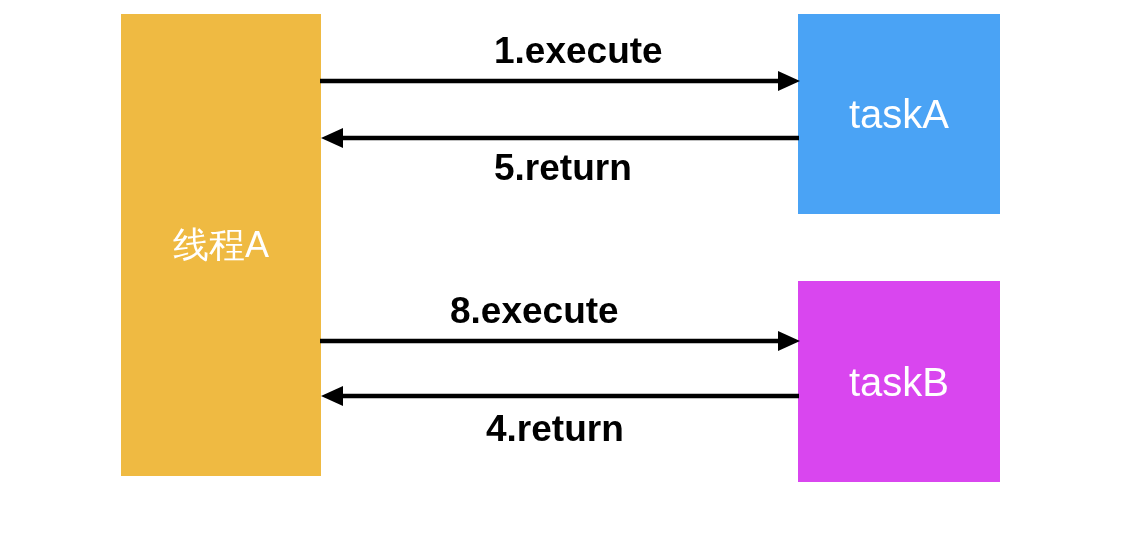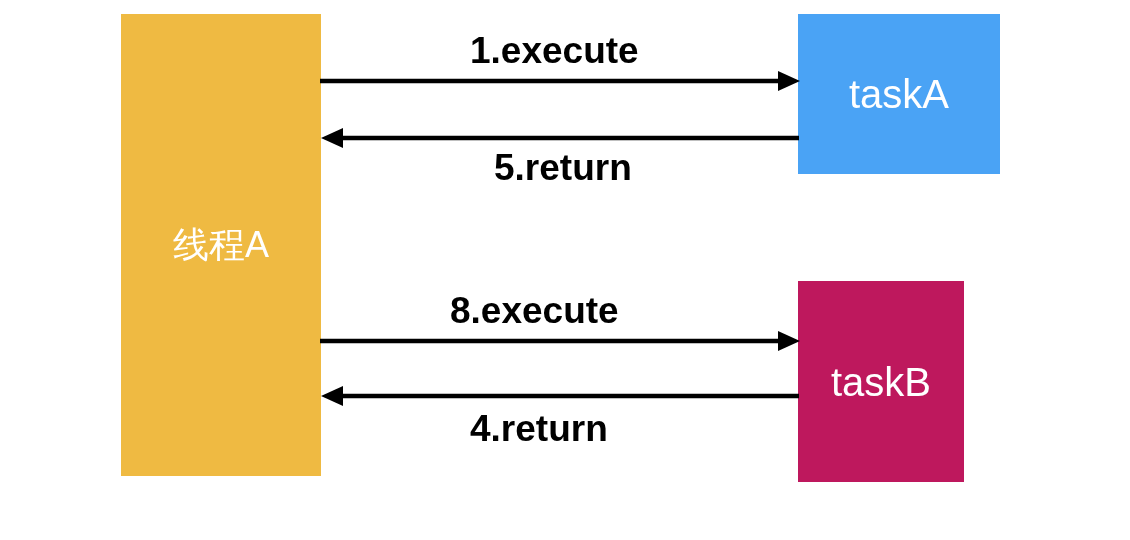--- a/index.html
+++ b/index.html
@@ -34,30 +34,30 @@
     top: 14px;
     width: 200px;
     height: 462px;
     background: #efba42;
     font-size: 36px;
   }
   .box-taska {
     left: 798px;
     top: 14px;
     width: 202px;
-    height: 160px;
+    height: 200px;
     background: #4aa3f5;
     font-size: 40px;
   }
   .box-taskb {
     left: 798px;
     top: 281px;
-    width: 166px;
+    width: 202px;
     height: 201px;
-    background: #be185d;
+    background: #d946ef;
     font-size: 40px;
   }
 
   
   .arrow {
     position: absolute;
     height: 22px;
   }
   .arrow svg {
     display: block;
@@ -67,24 +67,24 @@
   
   .arrow-label {
     position: absolute;
     color: #000000;
     font-weight: bold;
     font-size: 37px;
     line-height: 1;
     white-space: nowrap;
     user-select: none;
   }
-  .lbl-1 { left: 470px; top: 32px; }
+  .lbl-1 { left: 494px; top: 32px; }
   .lbl-2 { left: 494px; top: 149px; }
   .lbl-3 { left: 450px; top: 292px; }
-  .lbl-4 { left: 470px; top: 410px; }
+  .lbl-4 { left: 486px; top: 410px; }
 </style>
 </head>
 <body>
 
 <div id="canvas">
 
   <div class="box box-thread">
     <span>线程A</span>
   </div>
 

